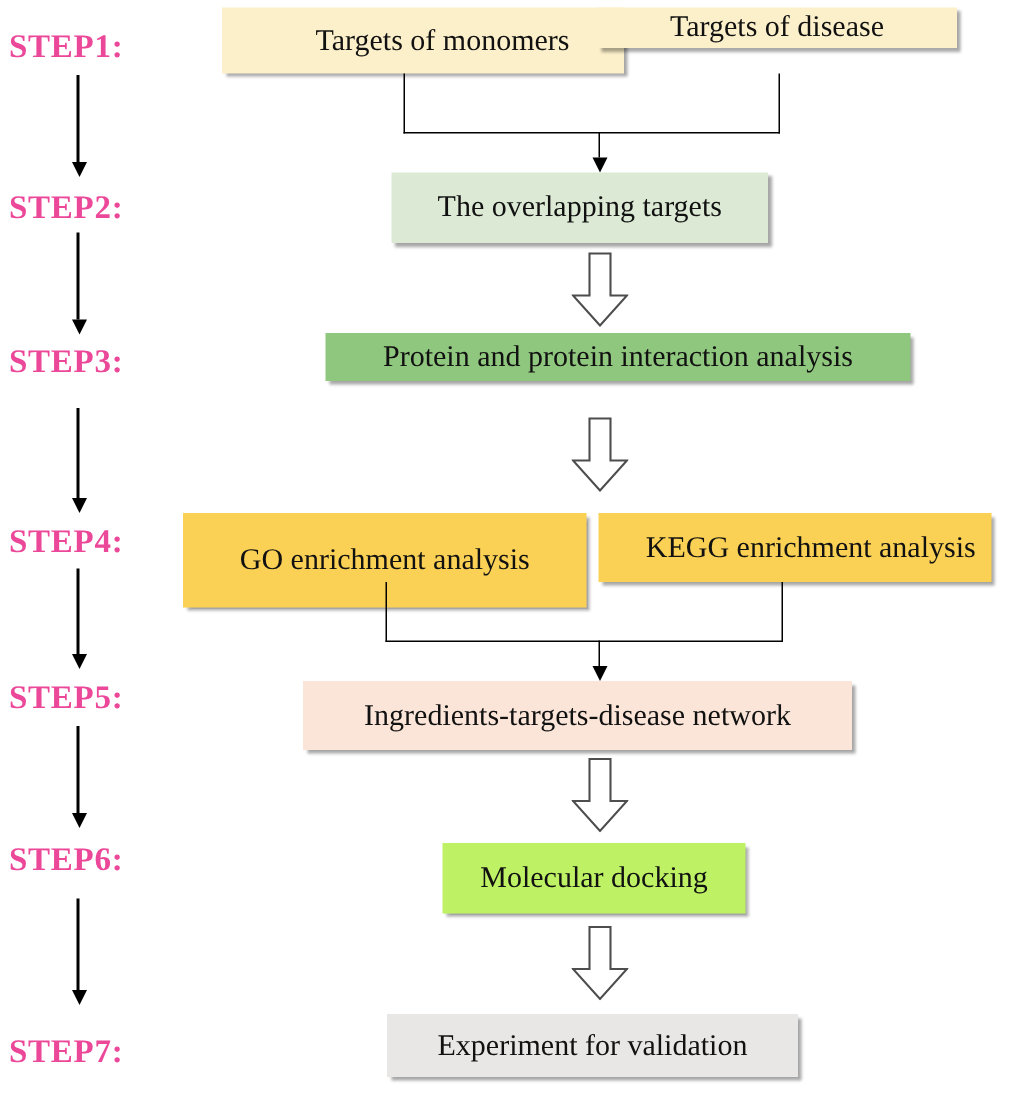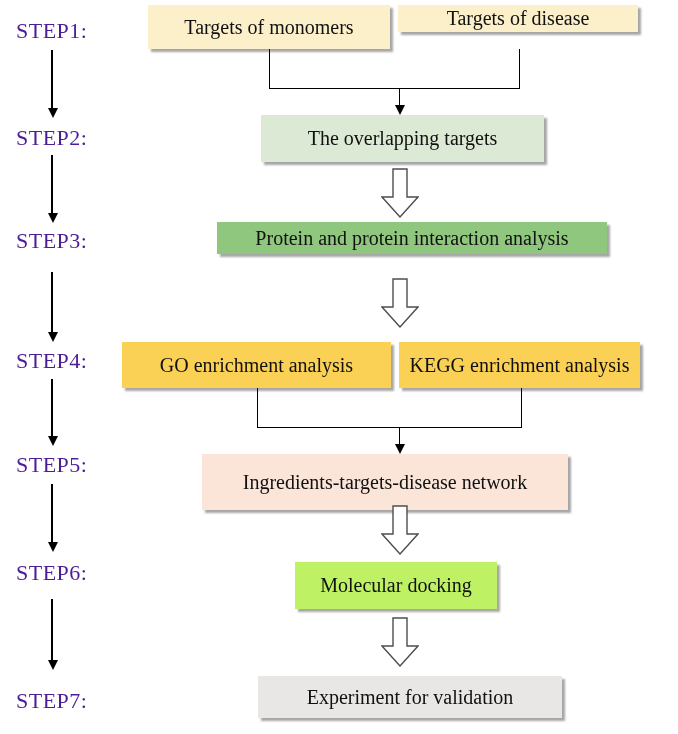--- a/index.html
+++ b/index.html
@@ -5,24 +5,24 @@
   html,body{margin:0;padding:0;background:#ffffff;}
   .canvas{
     position:relative;
     width:678px;height:734px;
     background:#ffffff;
     font-family:"Liberation Serif","DejaVu Serif",serif;
     overflow:hidden;
   }
   .step-label{
     position:absolute;
-    left:16px;
+    left:6px;
     font-size:22px;
-    font-weight:normal;
-    color:#4c1d95;
+    font-weight:bold;
+    color:#ec4899;
     line-height:1;
     letter-spacing:0.5px;
     white-space:nowrap;
   }
   .flow-box{
     position:absolute;
     display:flex;
     align-items:center;
     justify-content:center;
     font-size:20px;
@@ -70,51 +70,51 @@
   <div class="step-label" style="top:562px">STEP6:</div>
   <div class="step-label" style="top:690px">STEP7:</div>
 
   <div class="varrow" style="left:51px;top:50px;height:58px"></div>
   <div class="varrow" style="left:51px;top:155px;height:58px"></div>
   <div class="varrow" style="left:51px;top:272px;height:60px"></div>
   <div class="varrow" style="left:51px;top:379px;height:57px"></div>
   <div class="varrow" style="left:51px;top:484px;height:58px"></div>
   <div class="varrow" style="left:51px;top:599px;height:61px"></div>
 
-  <div class="flow-box" style="left: 148px; top: 5px; width: 242px; height: 44px; background-color: rgb(252, 240, 203);">Targets of monomers</div>
+  <div class="flow-box" style="left: 148px; top: 5px; width: 242px; height: 44px; background-color: rgb(252, 240, 203); padding-left: 26px;">Targets of monomers</div>
   <div class="flow-box" style="left: 398px; top: 5px; width: 240px; height: 27px; background-color: rgb(252, 240, 203);">Targets of disease</div>
 
   <div class="bracket" style="left:269px;top:49px;width:249px;height:39px"></div>
   <div class="varrow thin" style="left:399px;top:88px;height:17px"></div>
 
-  <div class="flow-box" style="left: 261px; top: 115px; width: 283px; height: 47px; background-color: rgb(220, 234, 213); text-align: center;">The overlapping targets</div>
+  <div class="flow-box" style="left: 261px; top: 115px; width: 251px; height: 47px; background-color: rgb(220, 234, 213); text-align: center;">The overlapping targets</div>
 
   <svg class="block-arrow" style="left:381px;top:168px" viewBox="0 0 38 50">
     <polygon points="12,1 26,1 26,29 37,29 19,49 1,29 12,29" fill="#ffffff" stroke="#4d4d4d" stroke-width="1.4" stroke-linejoin="miter"></polygon>
   </svg>
 
   <div class="flow-box" style="left: 217px; top: 222px; width: 390px; height: 32px; background-color: rgb(144, 199, 126);">Protein and protein interaction analysis</div>
 
   <svg class="block-arrow" style="left:381px;top:278px" viewBox="0 0 38 50">
     <polygon points="12,1 26,1 26,29 37,29 19,49 1,29 12,29" fill="#ffffff" stroke="#4d4d4d" stroke-width="1.4" stroke-linejoin="miter"></polygon>
   </svg>
 
-  <div class="flow-box" style="left: 122px; top: 342px; width: 269px; height: 46px; background-color: rgb(251, 209, 85);">GO enrichment analysis</div>
-  <div class="flow-box" style="left: 399px; top: 342px; width: 241px; height: 46px; background-color: rgb(251, 209, 85);">KEGG enrichment analysis</div>
+  <div class="flow-box" style="left: 122px; top: 342px; width: 269px; height: 63px; background-color: rgb(251, 209, 85);">GO enrichment analysis</div>
+  <div class="flow-box" style="left: 399px; top: 342px; width: 241px; height: 46px; background-color: rgb(251, 209, 85); padding-left: 21px;">KEGG enrichment analysis</div>
 
   <div class="bracket" style="left:257px;top:388px;width:263px;height:39px"></div>
   <div class="varrow thin" style="left:399px;top:427px;height:17px"></div>
 
-  <div class="flow-box" style="left: 202px; top: 454px; width: 366px; height: 56px; background-color: rgb(251, 229, 216);">Ingredients-targets-disease network</div>
+  <div class="flow-box" style="left: 202px; top: 454px; width: 366px; height: 46px; background-color: rgb(251, 229, 216);">Ingredients-targets-disease network</div>
 
   <svg class="block-arrow" style="left:381px;top:505px" viewBox="0 0 38 50">
     <polygon points="12,1 26,1 26,29 37,29 19,49 1,29 12,29" fill="#ffffff" stroke="#4d4d4d" stroke-width="1.4" stroke-linejoin="miter"></polygon>
   </svg>
 
   <div class="flow-box" style="left: 295px; top: 562px; width: 202px; height: 47px; background-color: #bef264;">Molecular docking</div>
 
   <svg class="block-arrow" style="left:381px;top:617px" viewBox="0 0 38 50">
     <polygon points="12,1 26,1 26,29 37,29 19,49 1,29 12,29" fill="#ffffff" stroke="#4d4d4d" stroke-width="1.4" stroke-linejoin="miter"></polygon>
   </svg>
 
-  <div class="flow-box" style="left: 258px; top: 676px; width: 304px; height: 42px; background-color: rgb(232, 231, 230);">Experiment for validation</div>
+  <div class="flow-box" style="left: 258px; top: 676px; width: 274px; height: 42px; background-color: rgb(232, 231, 230);">Experiment for validation</div>
 
 </div>
 
 </body></html>

